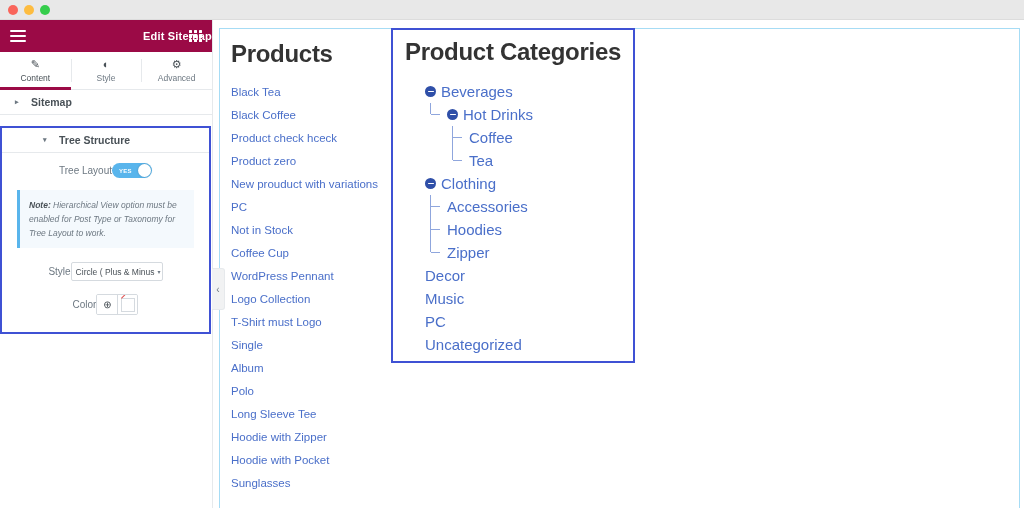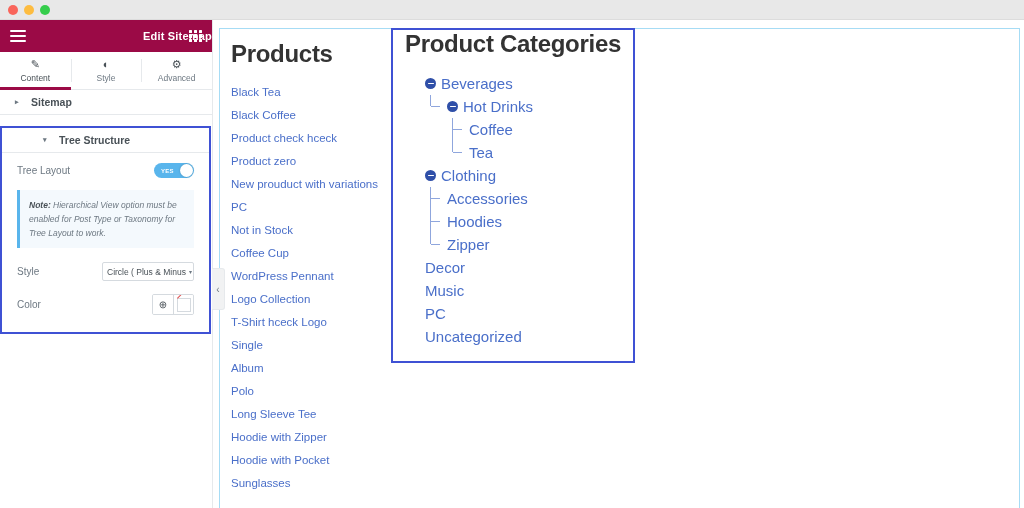--- a/index.html
+++ b/index.html
@@ -63,21 +63,21 @@
   }
   .caret{ font-size:7px; color:#6d7882; width:7px; display:inline-block; }
 
   .tree-section{
     position:absolute; left:0; top:106px; width:211px; height:208px;
     border:2px solid #3f51d4; background:#fff;
   }
   .tree-section .section-row{ border-bottom:1px solid #e6e9ec;padding-left:41px; }
 
   .ctrl{ padding:10px 15px 0 15px; }
-  .ctrl-row{ display:flex; align-items:center; justify-content:space-between; }
+  .ctrl-row{ display:flex; align-items:center; justify-content:center; }
   .ctrl-label{ font-size:10px; color:#6d7882; }
 
   .switch{
     width:40px; height:15px; border-radius:8px; background:#59b5ec; position:relative;
     display:flex; align-items:center; cursor:pointer;
   }
   .switch .txt{ font-size:6px; color:#fff; font-weight:700; margin-left:7px; letter-spacing:.3px;}
   .switch .knob{
     position:absolute; right:1px; top:1px; width:13px; height:13px; border-radius:50%;
     background:#fff; box-shadow:0 0 2px rgba(0,0,0,.25);
@@ -128,21 +128,21 @@
 
   .col-products{ position:absolute; left:18px; top:20px; width:175px; }
   .col-cats{
     position:absolute; left:178px; top:8px; width:244px; height:335px;
     border:2px solid #3f51d4; background:#fff;
   }
 
   .widget-title{
     font-size:24px; font-weight:700; color:#333333; letter-spacing:-.3px;
   }
-  .cats-title{ text-align:center; padding-top:0; }
+  .cats-title{ text-align:center; padding-top:8px; }
 
   .plist{ margin-top:13px; }
   .plist li{
     list-style:none; font-size:11.5px; color:#4a6fc9; line-height:23px; cursor:pointer;
   }
 
   
   .tree{ margin:14px 0 0 32px; position:relative; }
   .tnode{
     position:relative; font-size:15px; color:#4a6fc9; line-height:23px;
@@ -276,21 +276,21 @@
           <li>Black Tea</li>
           <li>Black Coffee</li>
           <li>Product check hceck</li>
           <li>Product zero</li>
           <li>New prouduct with variations</li>
           <li>PC</li>
           <li>Not in Stock</li>
           <li>Coffee Cup</li>
           <li>WordPress Pennant</li>
           <li>Logo Collection</li>
-          <li>T-Shirt hceck Logo</li>
+          <li>T-Shirt must Logo</li>
           <li>Single</li>
           <li>Album</li>
           <li>Polo</li>
           <li>Long Sleeve Tee</li>
           <li>Hoodie with Zipper</li>
           <li>Hoodie with Pocket</li>
           <li>Sunglasses</li>
         </ul>
     </div>
 

